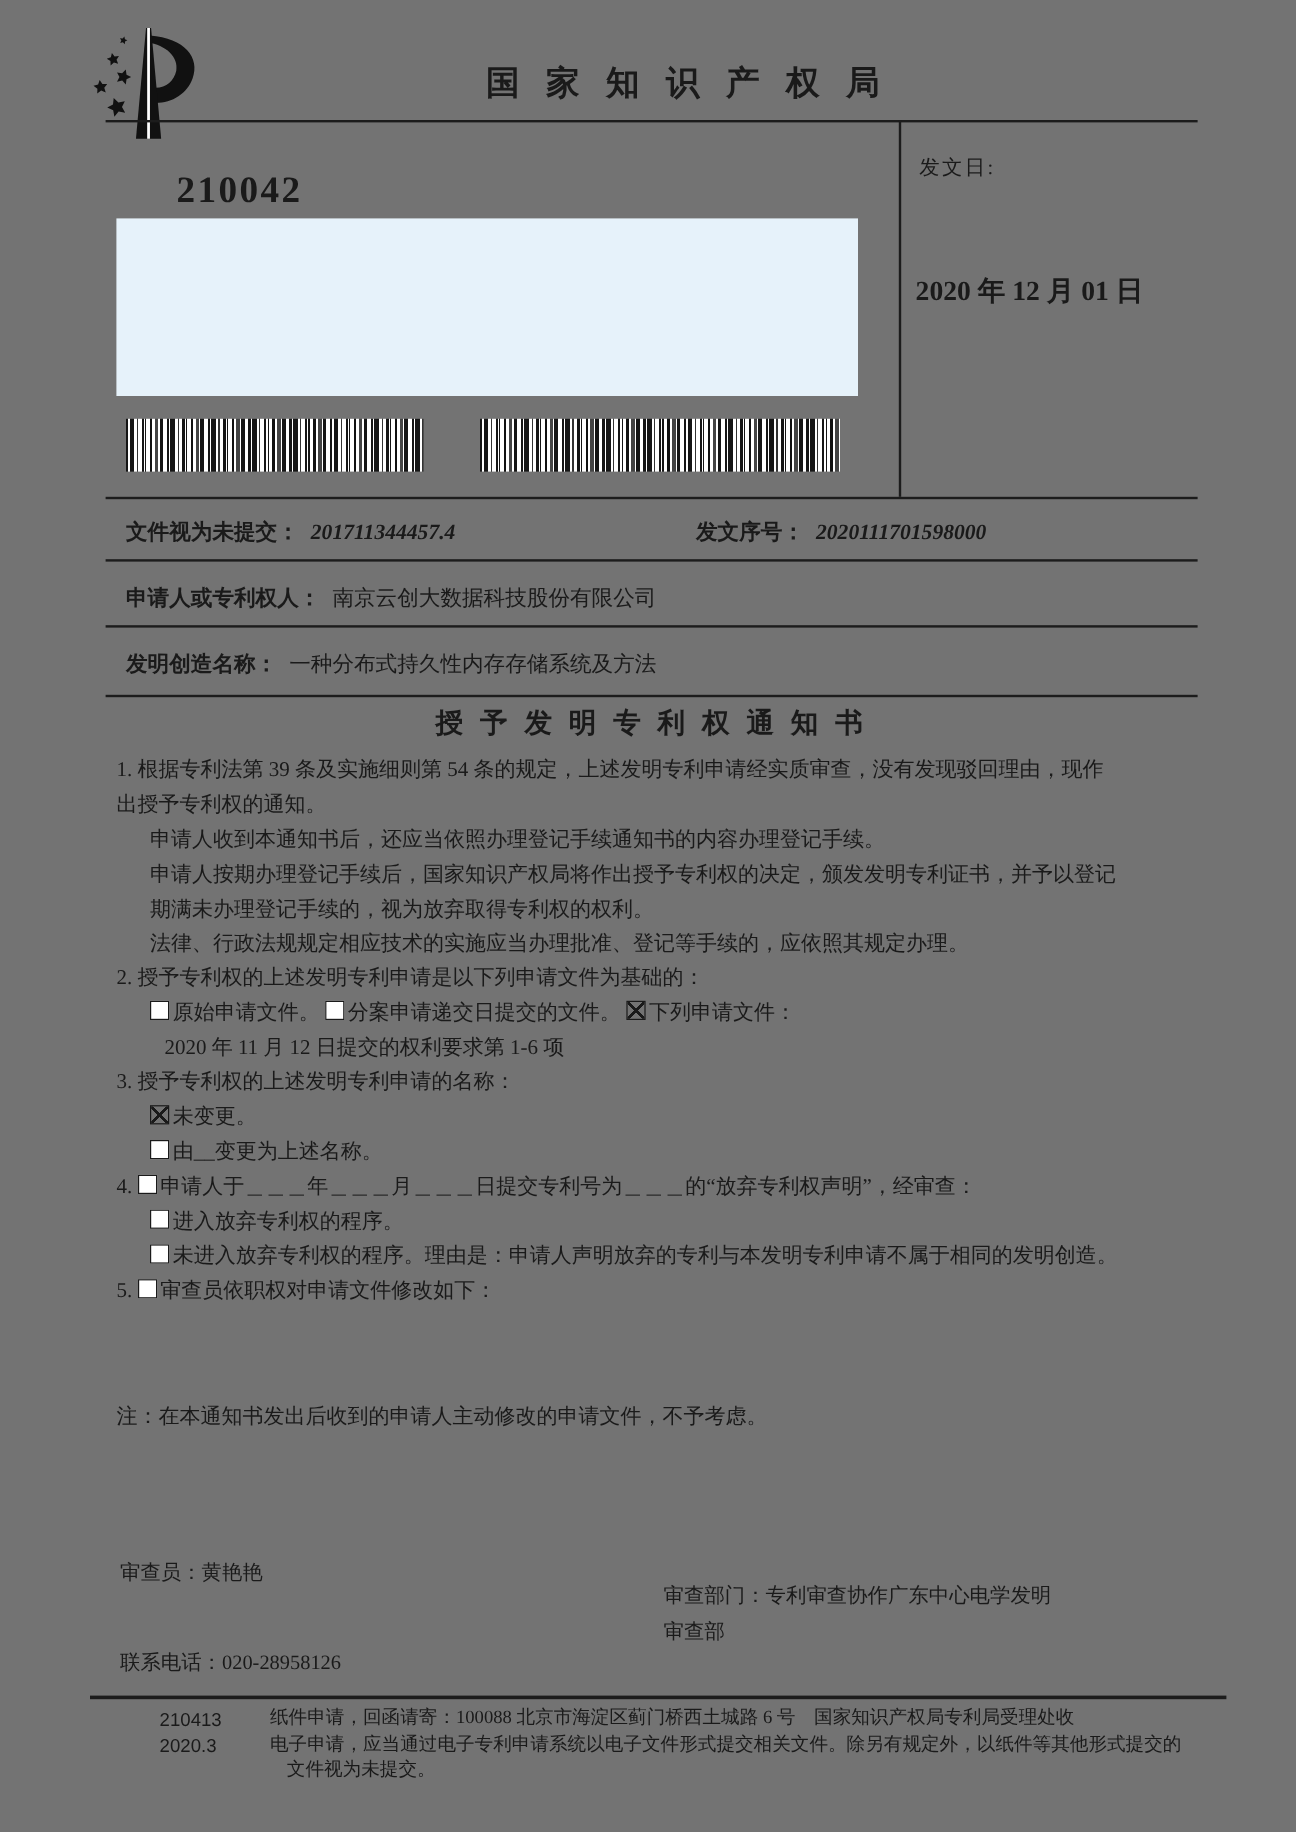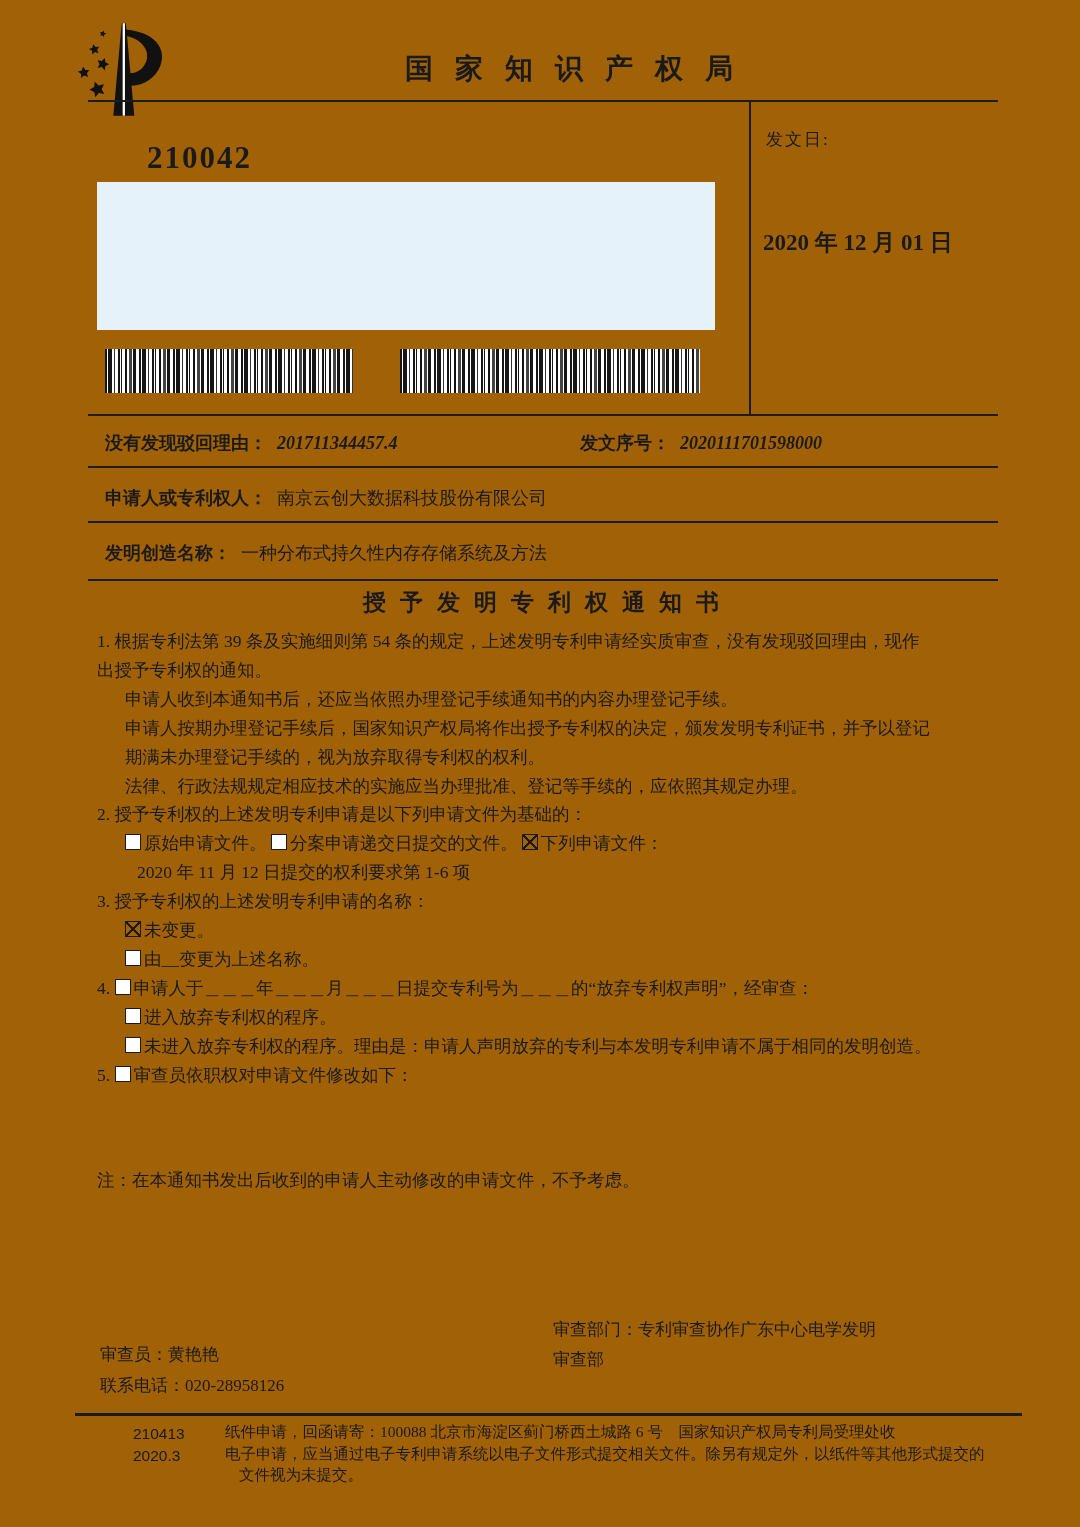--- a/index.html
+++ b/index.html
@@ -1,17 +1,17 @@
 <!DOCTYPE html>
 <html><head>
 <meta charset="utf-8">
 <style>
   html,body { margin:0; padding:0; background:#ffffff; }
   .page {
-    position:relative; width:1080px; height:1527px; background:#a16207;
+    position:relative; width:1080px; height:1527px; background:#737373;
     font-family:"Liberation Serif","DejaVu Serif",serif; color:#1a1a1a;
     overflow:hidden;
   }
   .rule { position:absolute; left:88px; right:82px; border-top:2px solid #1c1c1c; height:0; }
   .rule-top    { top:100px; }
   .rule-hdr    { top:414px; }
   .rule-row1   { top:466px; }
   .rule-row2   { top:521px; }
   .rule-row3   { top:579px; }
   .rule-footer { top:1413px; left:75px; right:58px; border-top-width:3px; }
@@ -61,21 +61,21 @@
   }
   .cb.checked {
     background:
       linear-gradient(to top right,   transparent 44%, #1a1a1a 44%, #1a1a1a 56%, transparent 56%),
       linear-gradient(to bottom right,transparent 44%, #1a1a1a 44%, #1a1a1a 56%, transparent 56%);
   }
 
   .note-line { position:absolute; left:97px; top:1168px; font-size:17.5px; white-space:nowrap; }
 
   .sig { position:absolute; font-size:17px; white-space:nowrap; }
-  .sig-examiner { left:100px; top:1343px;text-align:center; }
+  .sig-examiner { left:100px; top:1299px;text-align:center; }
   .sig-dept     { left:553px; top:1315px; line-height:30px; white-space:normal; }
   .sig-phone    { left:100px; top:1374px; }
 
   .footer-ids { position:absolute; left:97px; top:1423px; font-family:"Liberation Sans","DejaVu Sans",sans-serif;
     font-size:15.5px; line-height:22px;margin-left:36px; }
   .footer-text { position:absolute; left:225px; top:1421px; width:800px; font-size:15.5px; line-height:21.5px; }
   .fline { white-space:nowrap; }
   .fline.cont { padding-left:14px; }
 </style>
 </head>
@@ -107,21 +107,21 @@
   <div class="highlight-box" style="background: rgb(230, 242, 250);"></div>
   <div class="barcode barcode-1"></div>
   <div class="barcode barcode-2"></div>
 
   <div class="issue-date-label">发文日:</div>
   <div class="issue-date">2020 年 12 月 01 日</div>
 
   <div class="rule rule-hdr"></div>
 
   <div class="frow frow-appno">
-    <span class="lbl">没有发现驳回理由：</span><span class="val">201711344457.4</span>
+    <span class="lbl">文件视为未提交：</span><span class="val">201711344457.4</span>
   </div>
   <div class="frow frow-serial">
     <span class="lbl">发文序号：</span><span class="val">2020111701598000</span>
   </div>
   <div class="rule rule-row1"></div>
 
   <div class="frow frow-applicant">
     <span class="lbl">申请人或专利权人：</span><span class="val">南京云创大数据科技股份有限公司</span>
   </div>
   <div class="rule rule-row2"></div>

